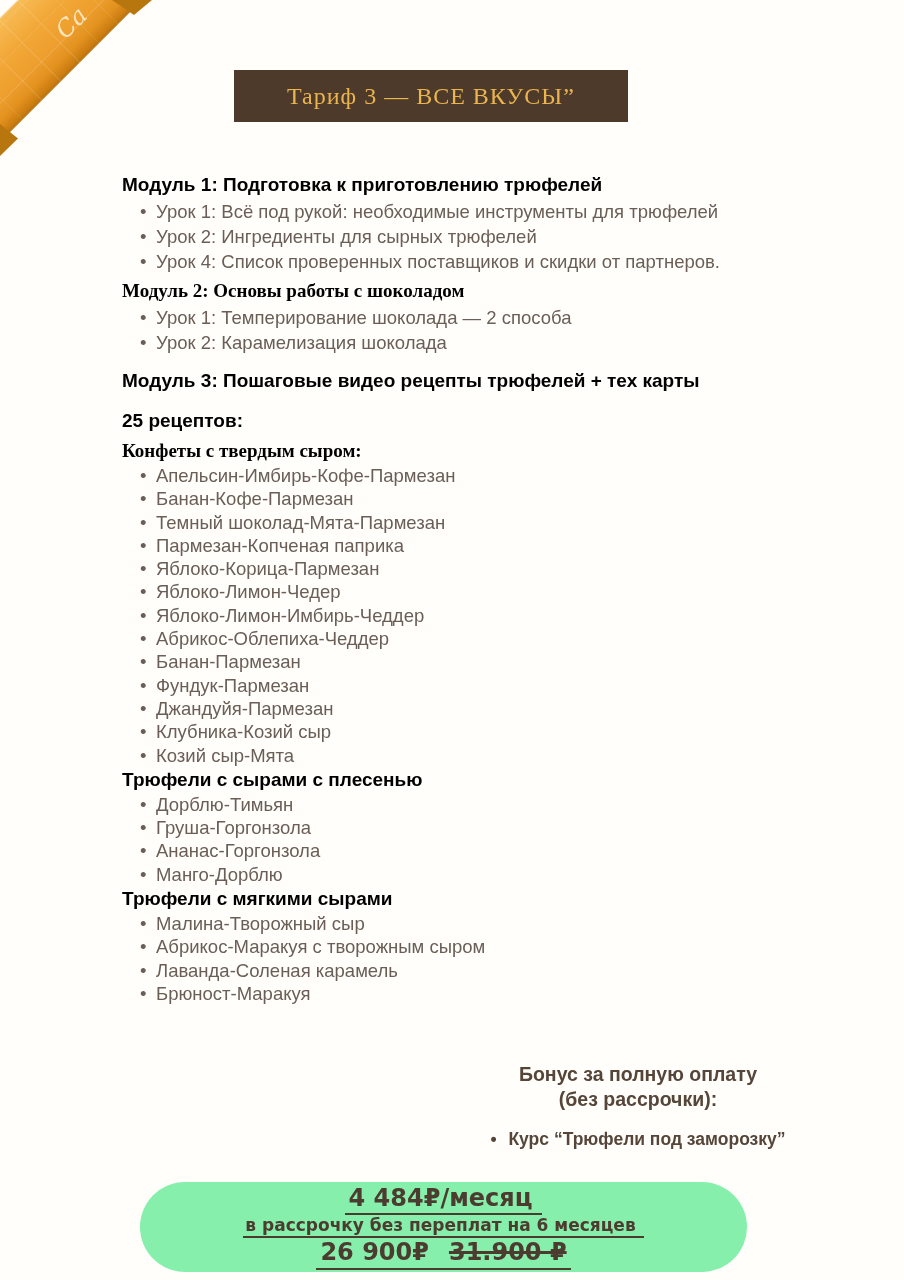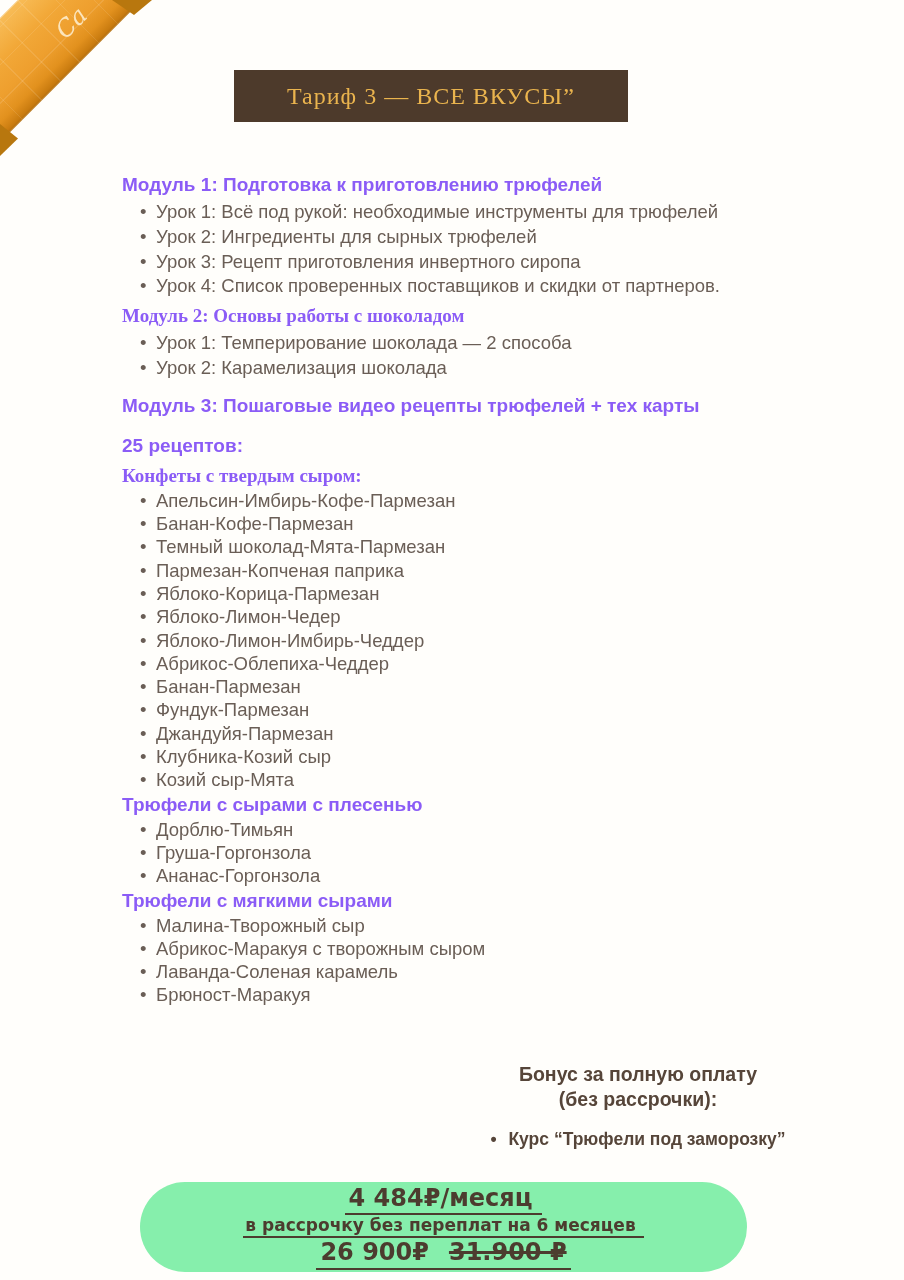--- a/index.html
+++ b/index.html
@@ -35,21 +35,21 @@
   .title-box {
     position:absolute; left:234px; top:70px; width:394px; height:52px;
     background:#4d3a2b; color:#eab44e;
     font-family:"Liberation Serif","DejaVu Serif",serif;
     font-size:24px; line-height:52px; text-align:center;
     letter-spacing:1px; white-space:nowrap;
   }
 
   
   .content { position:absolute; left:122px; top:172px; width:600px; font-size:18.5px; }
-  .mh { margin:0; font-size:19px; line-height:26px; font-weight:bold; color:#8b5cf6; }
+  .mh { margin:0; font-size:19px; line-height:26px; font-weight:bold; color:#000000; }
   .mt4  { margin-top:4px;font-family:Liberation Serif, serif; }
   .mt12 { margin-top:12px; }
   .mt14 { margin-top:14px; }
   .nowrap { white-space:nowrap; }
   ul { list-style:none; margin:0; padding:0 0 0 18px; }
   li { position:relative; padding-left:16px; }
   li::before { content:"•"; position:absolute; left:0; top:0; color:#6a5e56; }
   ul.lessons { margin-top:2px; }
   ul.lessons li { line-height:24.8px; }
   ul.recipes li { line-height:23.3px; }
@@ -92,21 +92,20 @@
 
   <div class="title-box">Тариф 3 — ВСЕ ВКУСЫ”</div>
 
   <div class="content">
 
     <h2 class="mh">Модуль 1: Подготовка к приготовлению трюфелей</h2>
     <ul class="lessons">
 
     <li>Урок 1: Всё под рукой: необходимые инструменты для трюфелей</li>
         <li>Урок 2: Ингредиенты для сырных трюфелей</li>
-        <li>Урок 3: Рецепт приготовления инвертного сиропа</li>
         <li>Урок 4: Список проверенных поставщиков и скидки от партнеров.</li>
       </ul>
 
     <h2 class="mh mt4">Модуль 2: Основы работы с шоколадом</h2>
     <ul class="lessons">
 
     <li>Урок 1: Темперирование шоколада — 2 способа</li>
         <li>Урок 2: Карамелизация шоколада</li>
       </ul>
 
@@ -130,20 +129,21 @@
         <li>Клубника-Козий сыр</li>
         <li>Козий сыр-Мята</li>
       </ul>
 
     <h2 class="mh">Трюфели с сырами с плесенью</h2>
     <ul class="recipes">
 
     <li>Дорблю-Тимьян</li>
         <li>Груша-Горгонзола</li>
         <li>Ананас-Горгонзола</li>
+        <li>Манго-Дорблю</li>
       </ul>
 
     <h2 class="mh">Трюфели с мягкими сырами</h2>
     <ul class="recipes">
 
     <li>Малина-Творожный сыр</li>
         <li>Абрикос-Маракуя с творожным сыром</li>
         <li>Лаванда-Соленая карамель</li>
         <li>Брюност-Маракуя</li>
       </ul>

